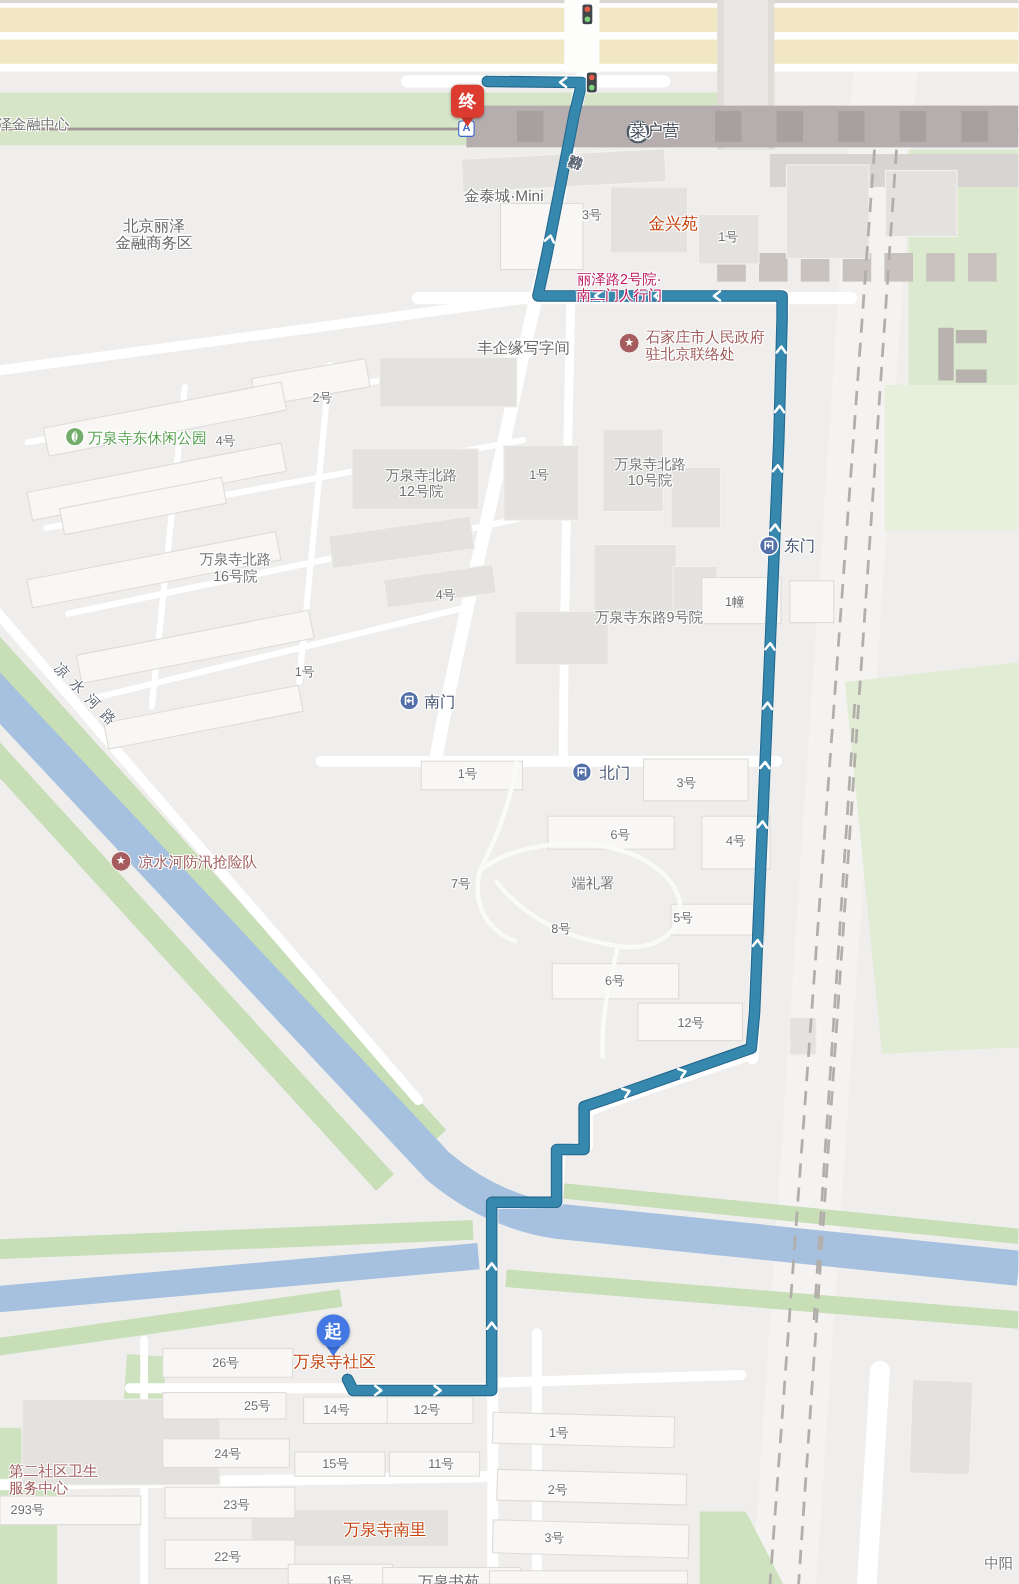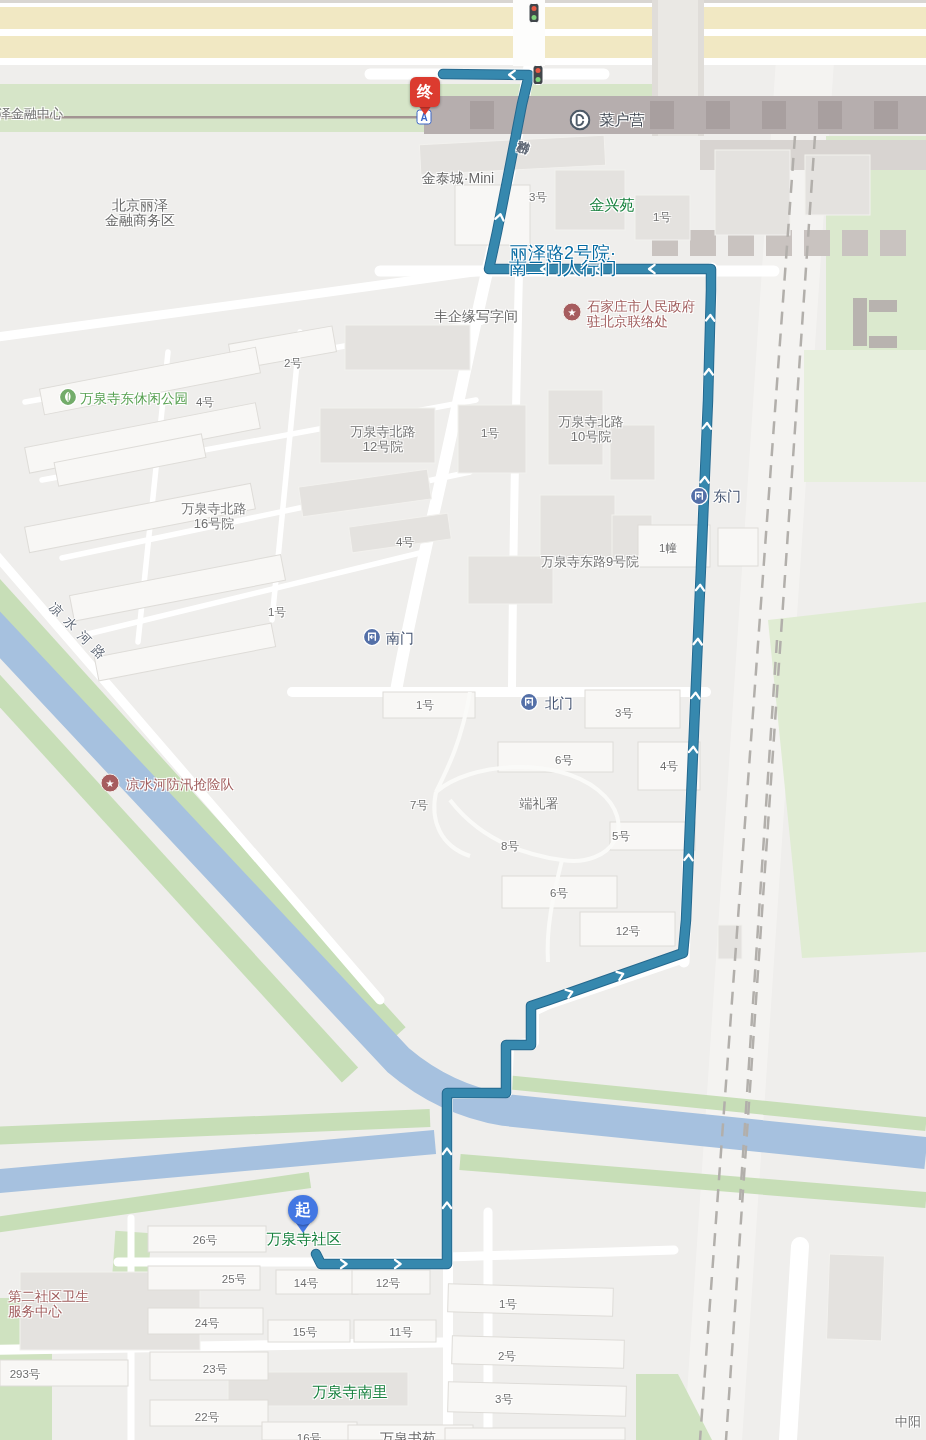--- a/index.html
+++ b/index.html
@@ -21,23 +21,23 @@
   .tl{width:11px;height:20px;background:#41464a;border:1px solid #fff;border-radius:3px;
     display:flex;flex-direction:column;align-items:center;justify-content:space-around;box-sizing:border-box;}
   .tl i{display:block;width:5px;height:5px;border-radius:50%;}
   .tl .r{background:#e85a45;}
   .tl .g{background:#7fd47c;}
   .lbl{position:absolute;white-space:nowrap;transform:translate(-50%,-50%);text-align:center;line-height:15px;
     text-shadow:1px 1px 0 #fff,-1px -1px 0 #fff,1px -1px 0 #fff,-1px 1px 0 #fff,0 0 2px #fff;}
   .lbl.left{transform:translate(0,-50%);text-align:left;}
   .lbl-num{font-size:11.5px;color:#6e6e6e;}
   .lbl-compound{font-size:13px;color:#707070;}
-  .lbl-place{font-size:15px;color:#15803d;}
+  .lbl-place{font-size:15px;color:#c2410c;}
   .lbl-place-sm{font-size:14px;color:#676767;}
-  .lbl-addr{font-size:18px;color:#0369a1;}
+  .lbl-addr{font-size:13px;color:#be185d;}
   .lbl-poi-red{font-size:13.5px;color:#a05b5b;}
   .lbl-poi-green{font-size:13.5px;color:#55a04f;}
   .lbl-gate{font-size:14px;color:#3e4e6d;}
   .lbl-road{font-size:13px;color:#5c6573;}
   .lbl-station{font-size:15px;color:#3f4651;}
   .vert{writing-mode:vertical-rl;line-height:14px;}
   .pin{position:absolute;z-index:6;width:0;height:0;pointer-events:auto;}
   .pin-body{position:absolute;left:-15px;top:-15px;width:30px;height:30px;display:flex;align-items:center;
     justify-content:center;color:#fff;font-size:16px;font-weight:bold;box-shadow:0 1px 3px rgba(0,0,0,.35);}
   .pin-end .pin-body{border-radius:6px;}
@@ -408,21 +408,21 @@
       </div>
       <div class="lbl lbl-num" style="left: 206px; top: 1279px; transform: translate(-50%, -50%); margin-left: 28px;">
         <div>25号</div>
       </div>
       <div class="lbl lbl-num" style="left: 306px; top: 1283px; transform: translate(-50%, -50%);">
         <div>14号</div>
       </div>
       <div class="lbl lbl-num" style="left: 388px; top: 1283px; transform: translate(-50%, -50%);">
         <div>12号</div>
       </div>
-      <div class="lbl lbl-poi-red left" style="left: 8px; top: 1304px; transform: translate(0px, -50%);">
+      <div class="lbl lbl-poi-red left" style="left: 8px; top: 1345px; transform: translate(0px, -50%);">
         <div>第二社区卫生</div>
         <div>服务中心</div>
       </div>
       <div class="lbl lbl-num" style="left: 207px; top: 1323px; transform: translate(-50%, -50%);">
         <div>24号</div>
       </div>
       <div class="lbl lbl-num" style="left: 508px; top: 1304px; transform: translate(-50%, -50%);">
         <div>1号</div>
       </div>
       <div class="lbl lbl-num" style="left: 305px; top: 1332px; transform: translate(-50%, -50%);">
@@ -451,21 +451,21 @@
       </div>
       <div class="lbl lbl-num" style="left: 309px; top: 1438px; transform: translate(-50%, -50%);">
         <div>16号</div>
       </div>
       <div class="lbl lbl-place-sm" style="left: 408px; top: 1438px; transform: translate(-50%, -50%);">
         <div>万泉书苑</div>
       </div>
       <div class="lbl lbl-compound" style="left: 908px; top: 1421px; transform: translate(-50%, -50%);">
         <div>中阳</div>
       </div>
-      <div class="lbl lbl-station" style="left: 622px; top: 119px; transform: translate(-50%, -50%);">
+      <div class="lbl lbl-station" style="left: 595px; top: 119px; transform: translate(-50%, -50%);">
         <div>菜户营</div>
       </div>
       <div class="lbl lbl-road vert" style="left: 527px; top: 131px; transform: translate(-50%, -50%) rotate(14deg);">
         <div>柳村路</div>
       </div>
       <div class="lbl lbl-road" style="left: 80px; top: 633px; letter-spacing: 7px; transform: translate(-50%, -50%) rotate(45deg);">
         <div>凉水河路</div>
       </div>
     </div>
 

